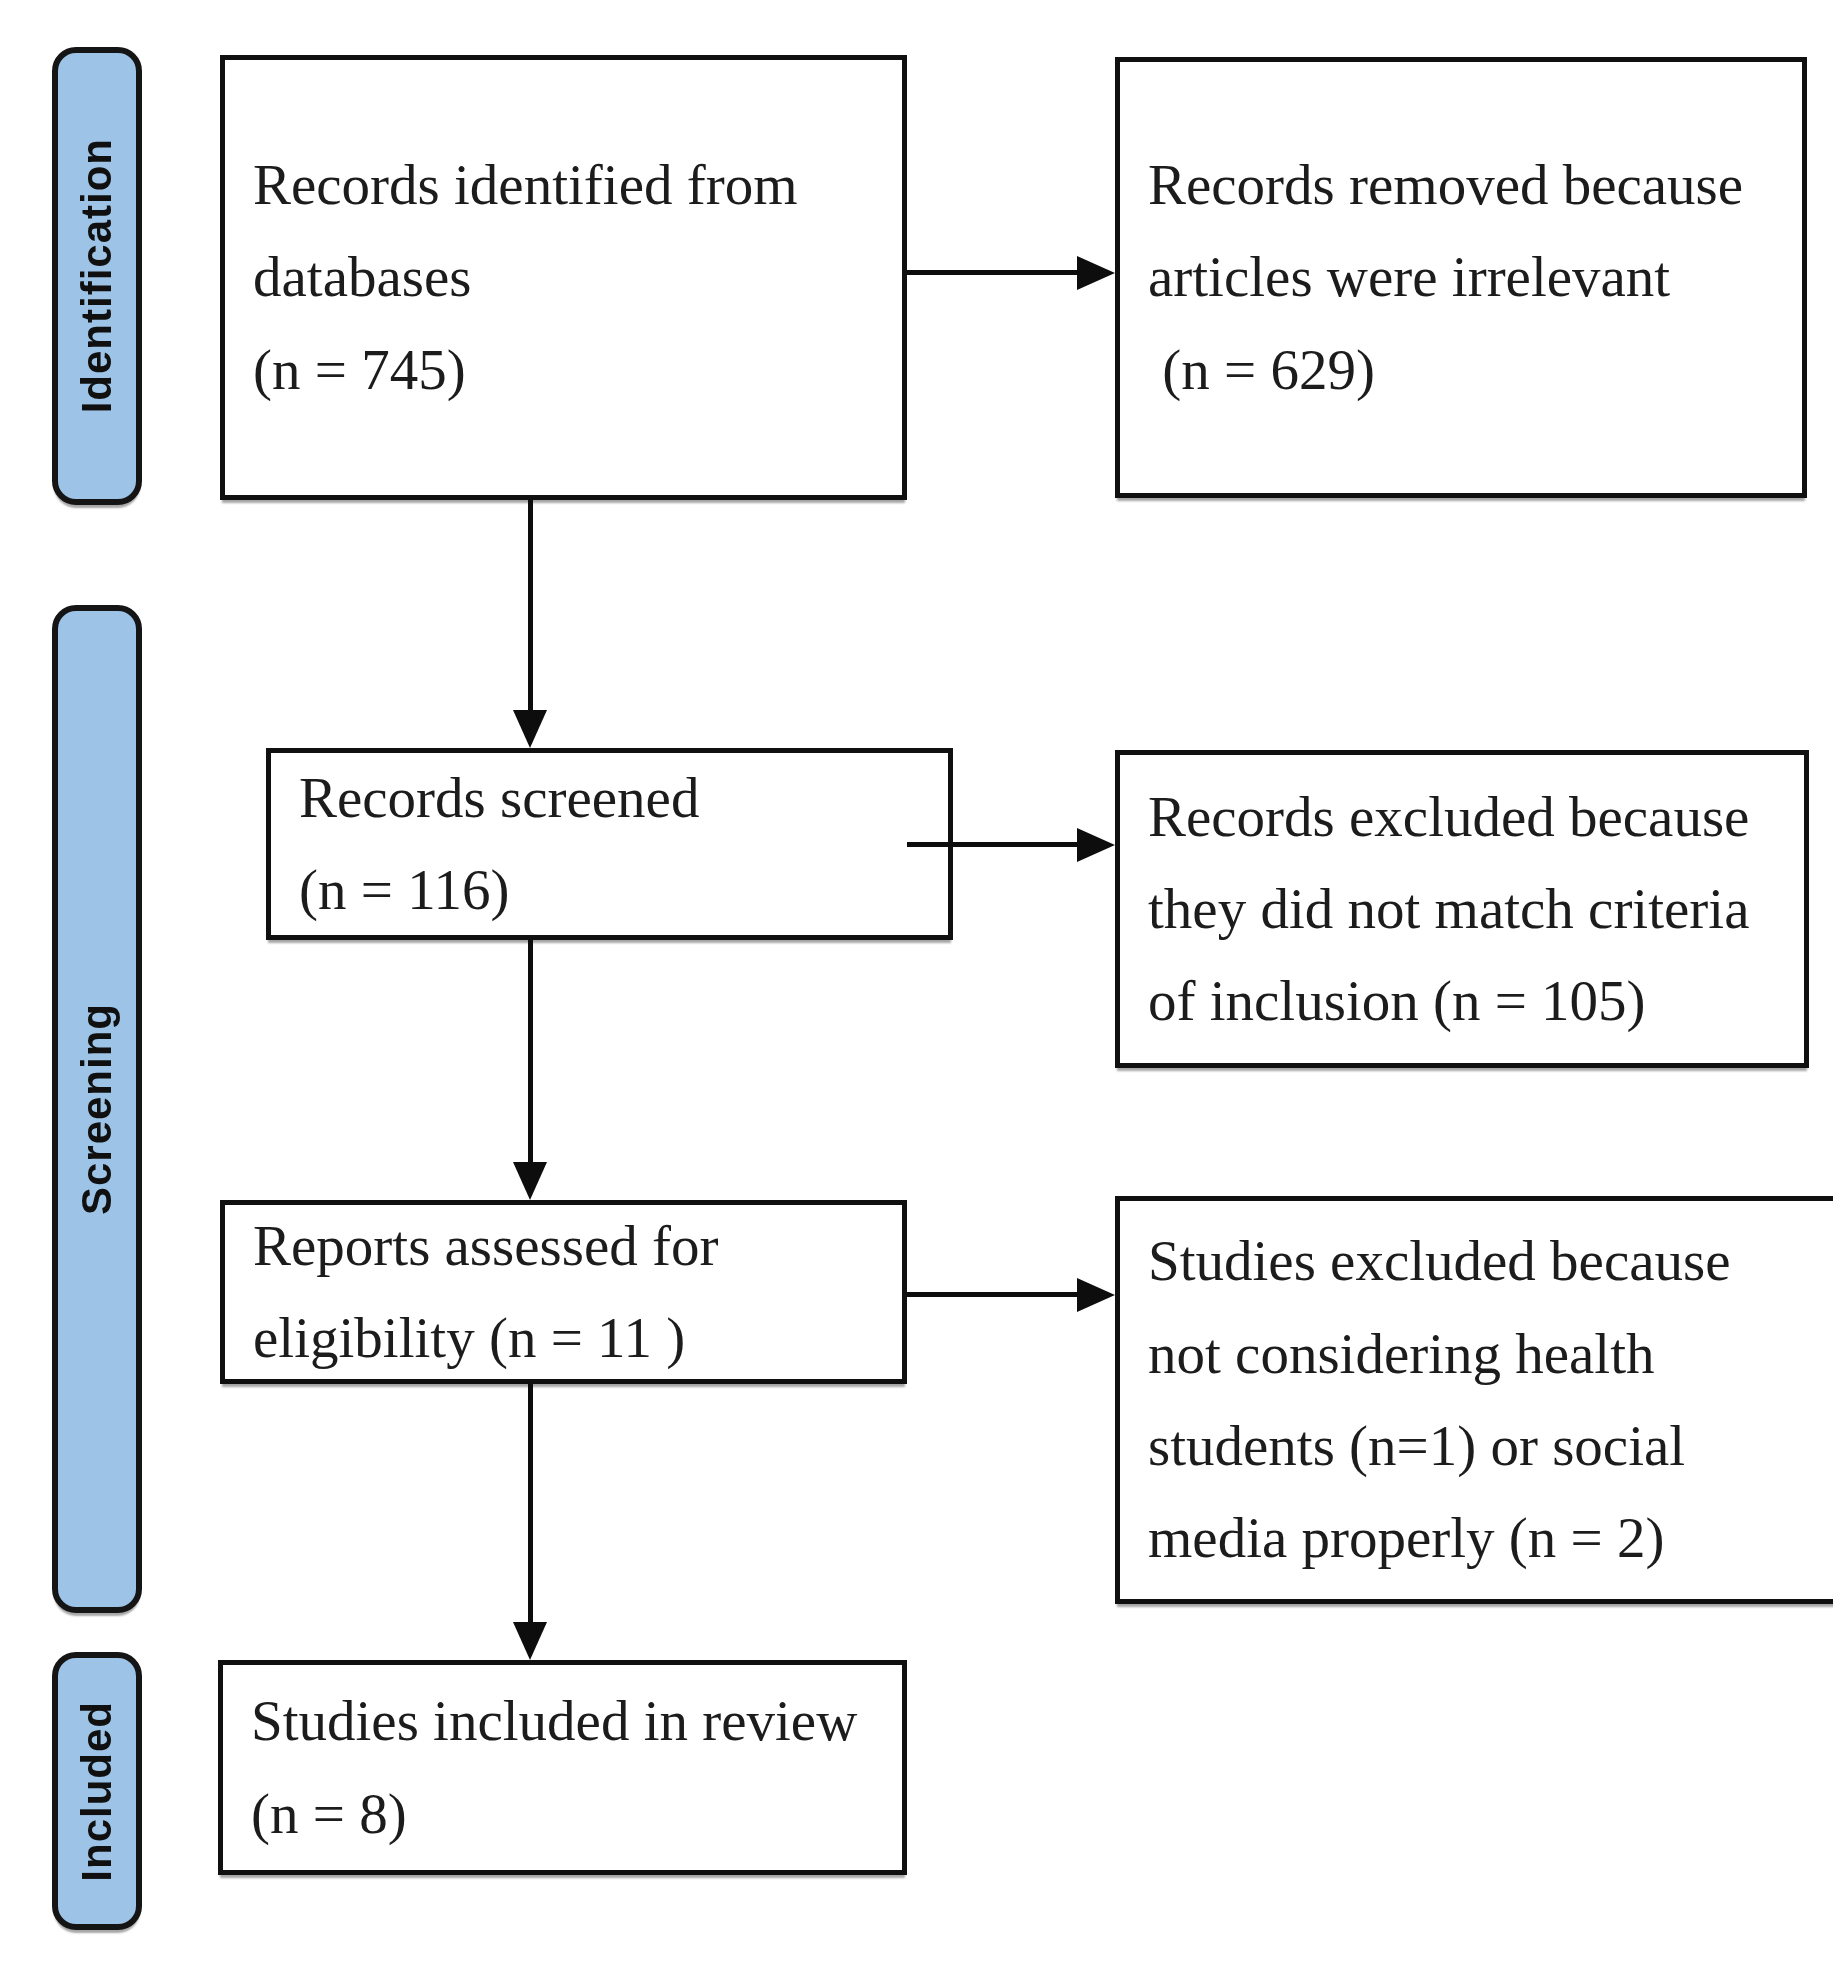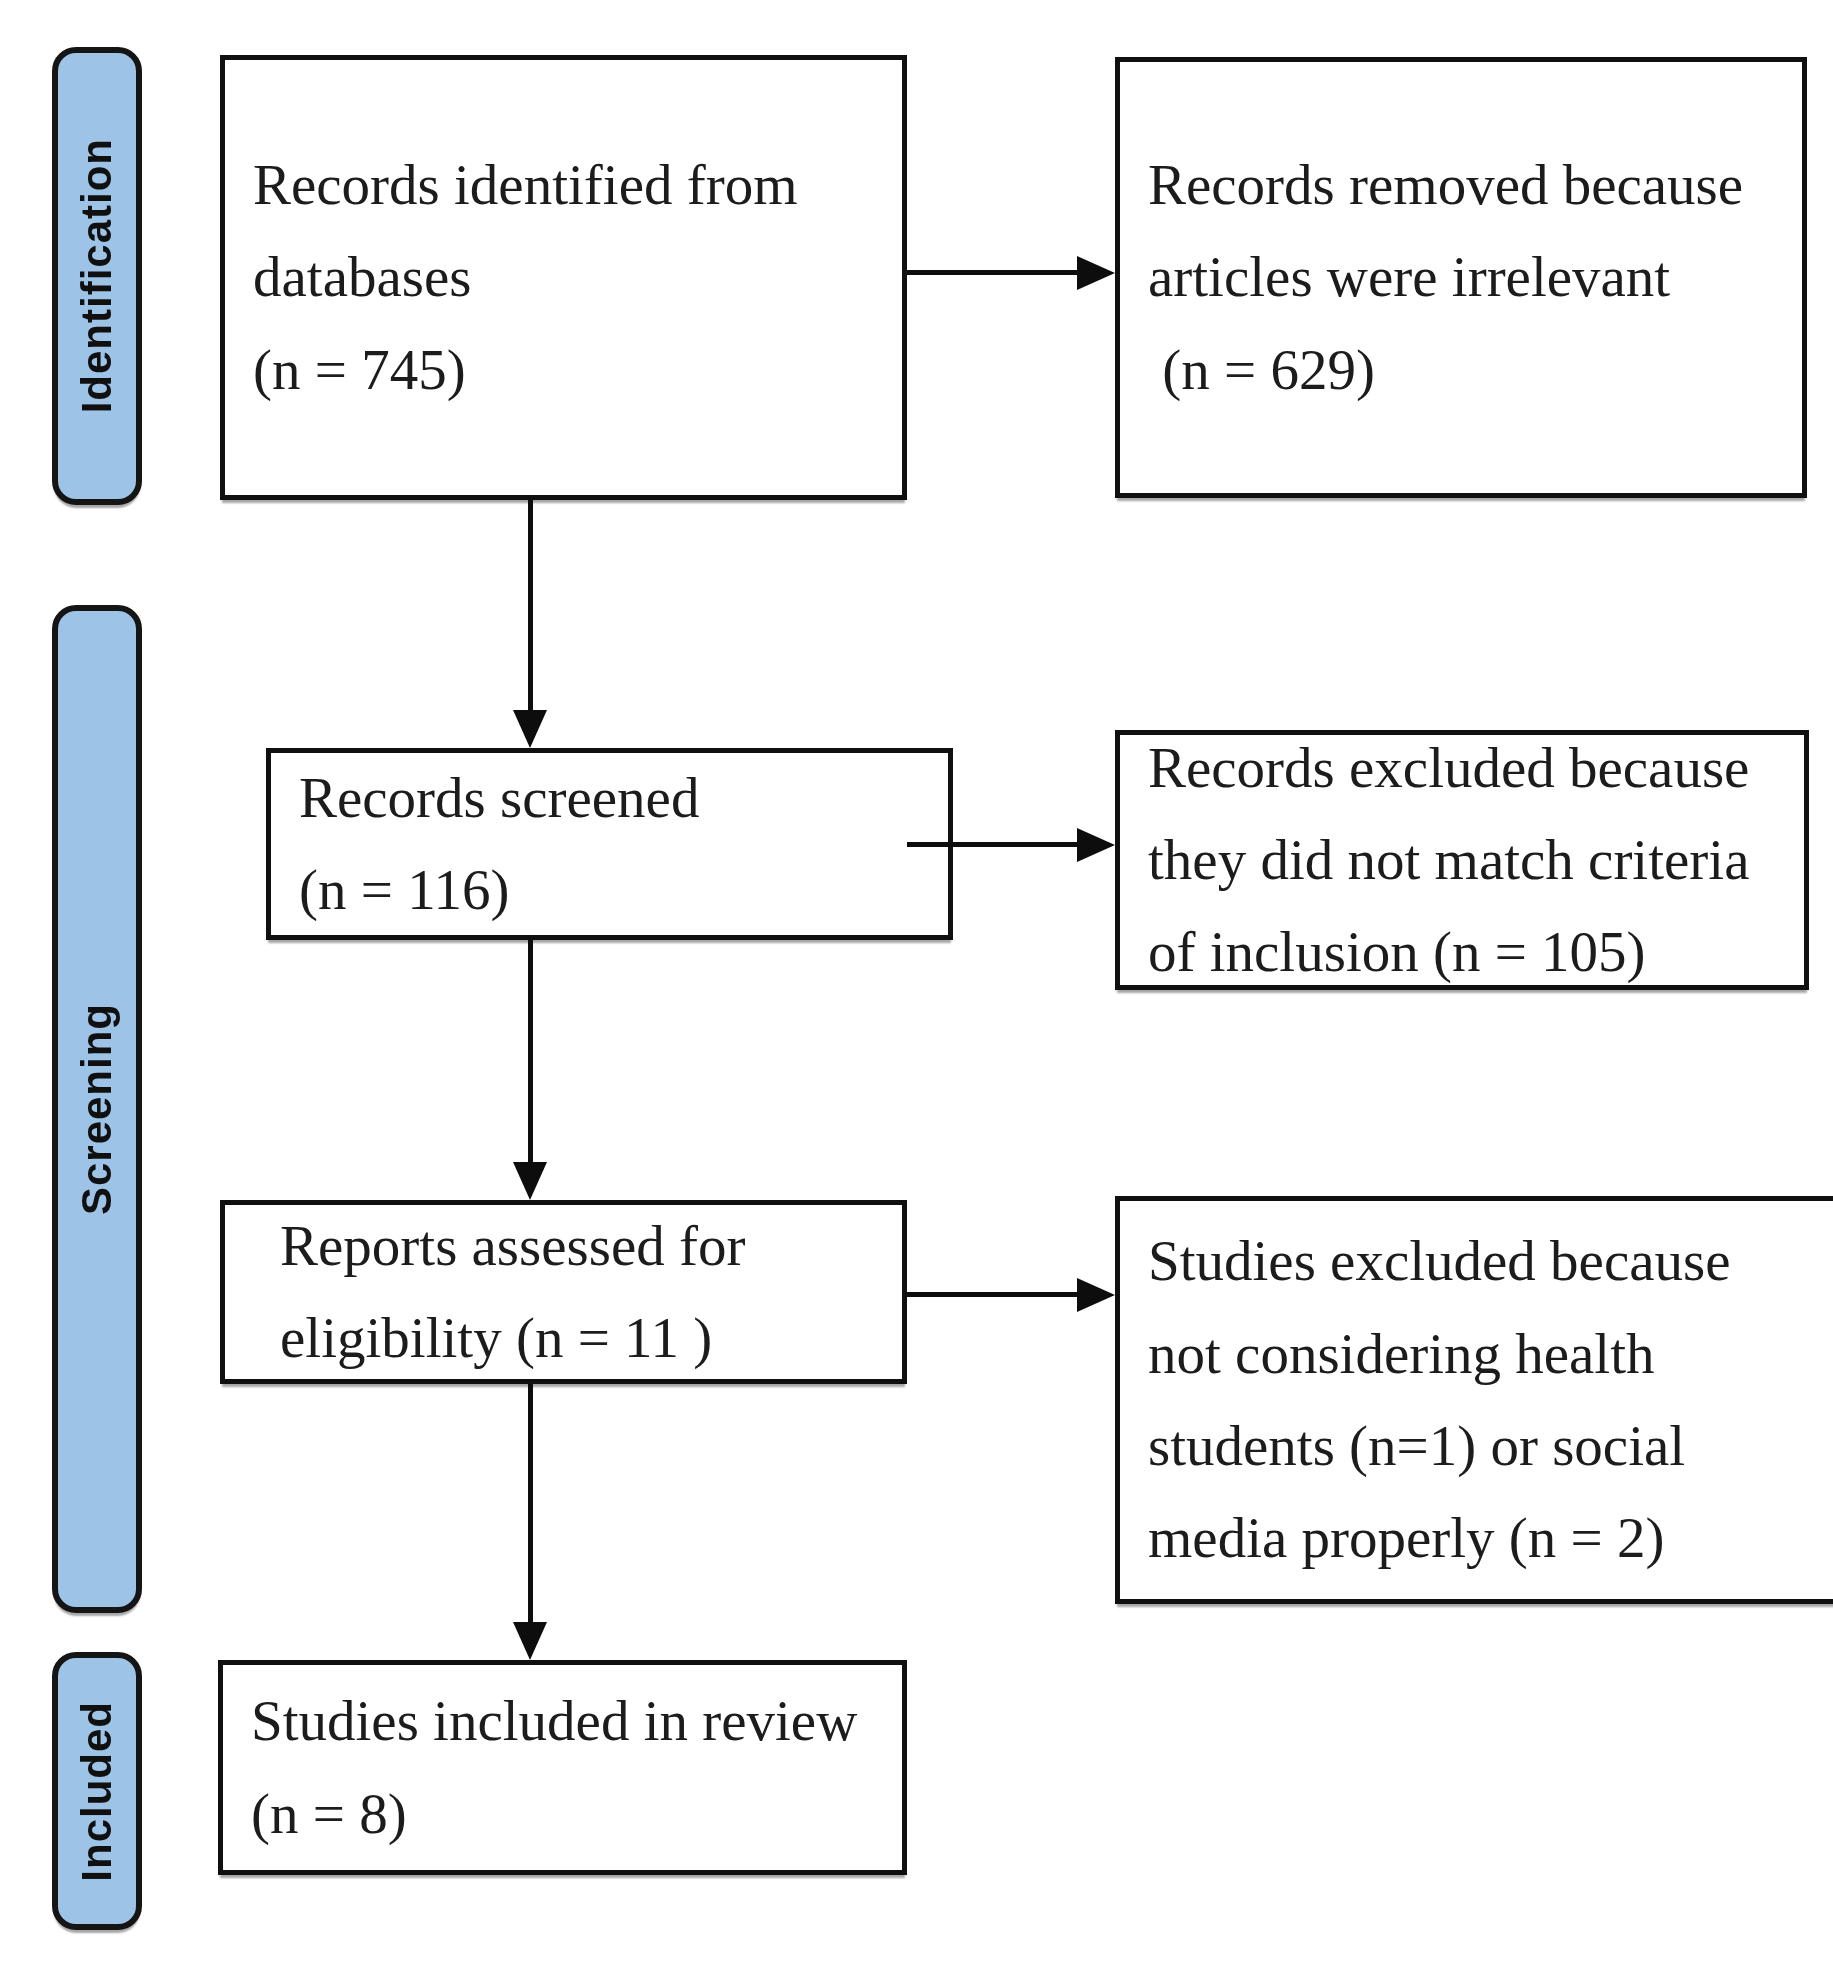--- a/index.html
+++ b/index.html
@@ -53,22 +53,22 @@
   }
   .box-text {
     font-size: 57px;
     line-height: 1.62;
     white-space: pre-line;
     padding: 10px 14px 10px 28px;
   }
   .box-a  { left: 220px;  top: 55px;   width: 687px; height: 445px; }
   .box-b1 { left: 1115px; top: 57px;   width: 692px; height: 441px; }
   .box-c  { left: 220px;  top: 748px;  width: 687px; height: 192px; margin-left: 46px; }
-  .box-b2 { left: 1115px; top: 730px;  width: 694px; height: 260px; }
-  .box-d  { left: 220px;  top: 1200px; width: 687px; height: 184px; padding-left: 27px; }
+  .box-b2 { left: 1115px; top: 750px;  width: 694px; height: 318px; }
+  .box-d  { left: 220px;  top: 1200px; width: 687px; height: 184px; }
   .box-b3 { left: 1115px; top: 1196px; width: 790px; height: 408px; }
   .box-e  { left: 218px;  top: 1660px; width: 689px; height: 215px; }
 
   
   .hline, .vline { position: absolute; background: #0d0d0d; }
   .hline { height: 5px; }
   .vline { width: 5px; }
   .head-right {
     position: absolute; width: 0; height: 0;
     border-top: 17px solid transparent;

